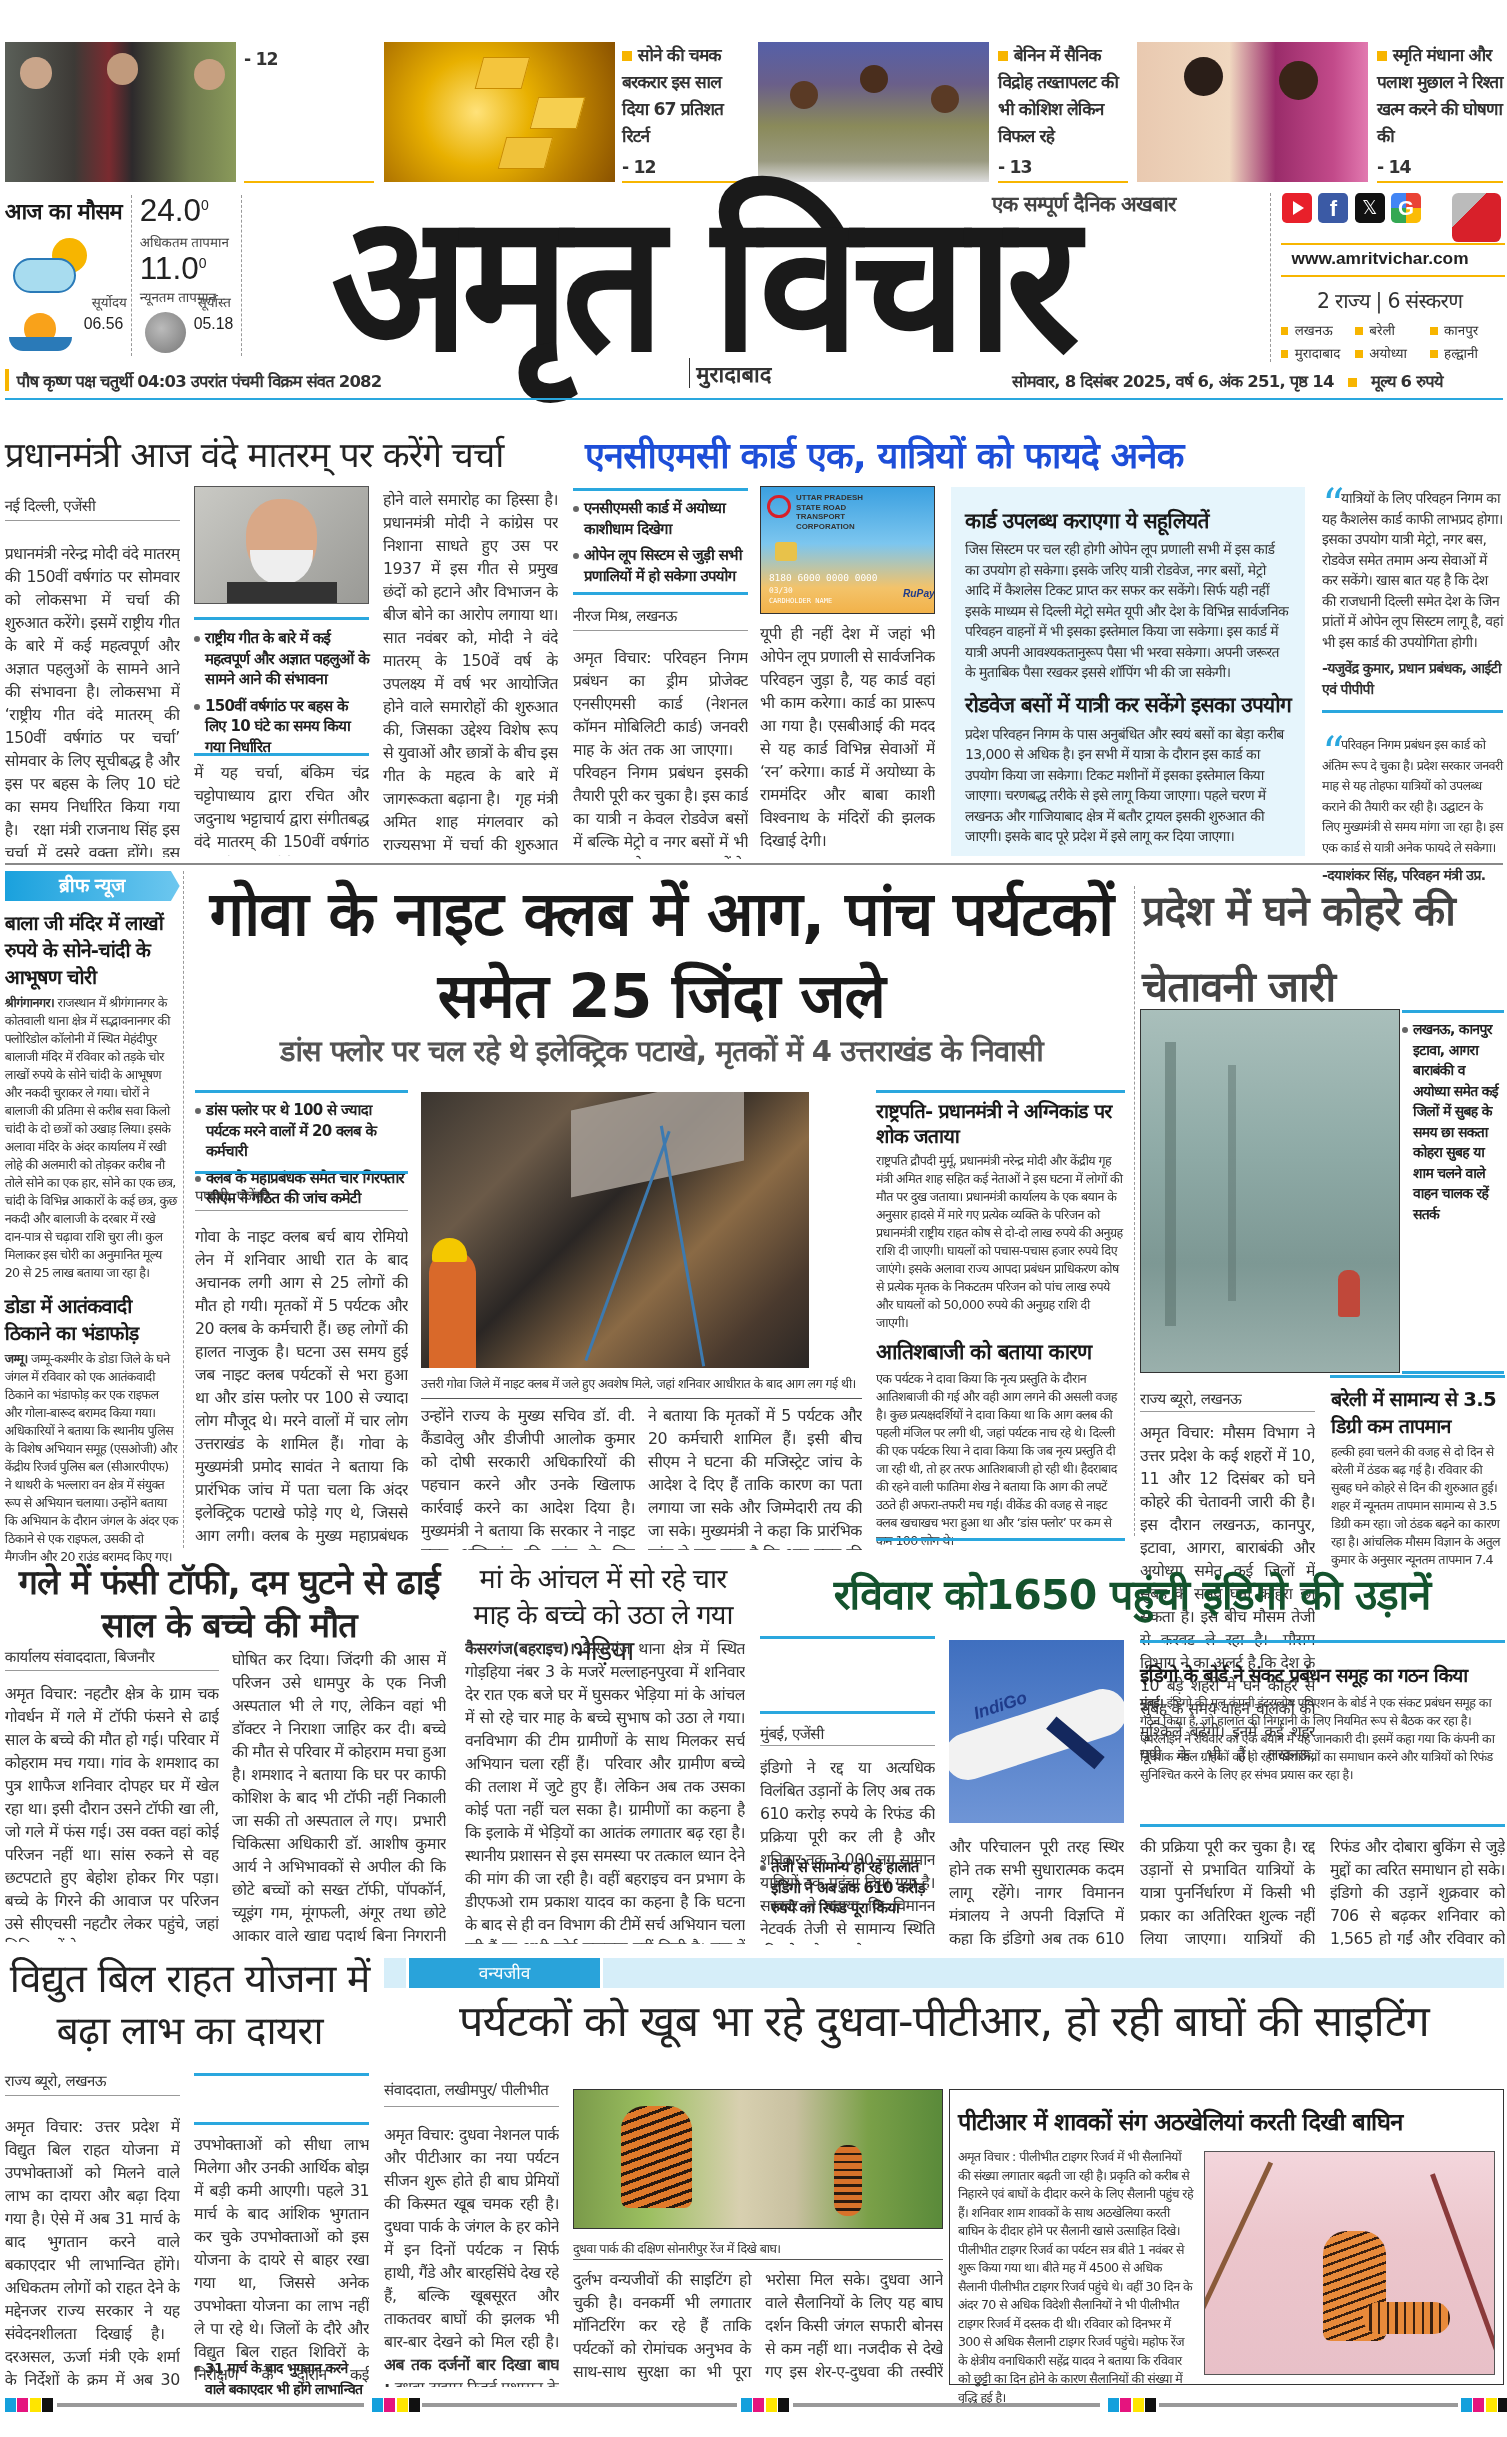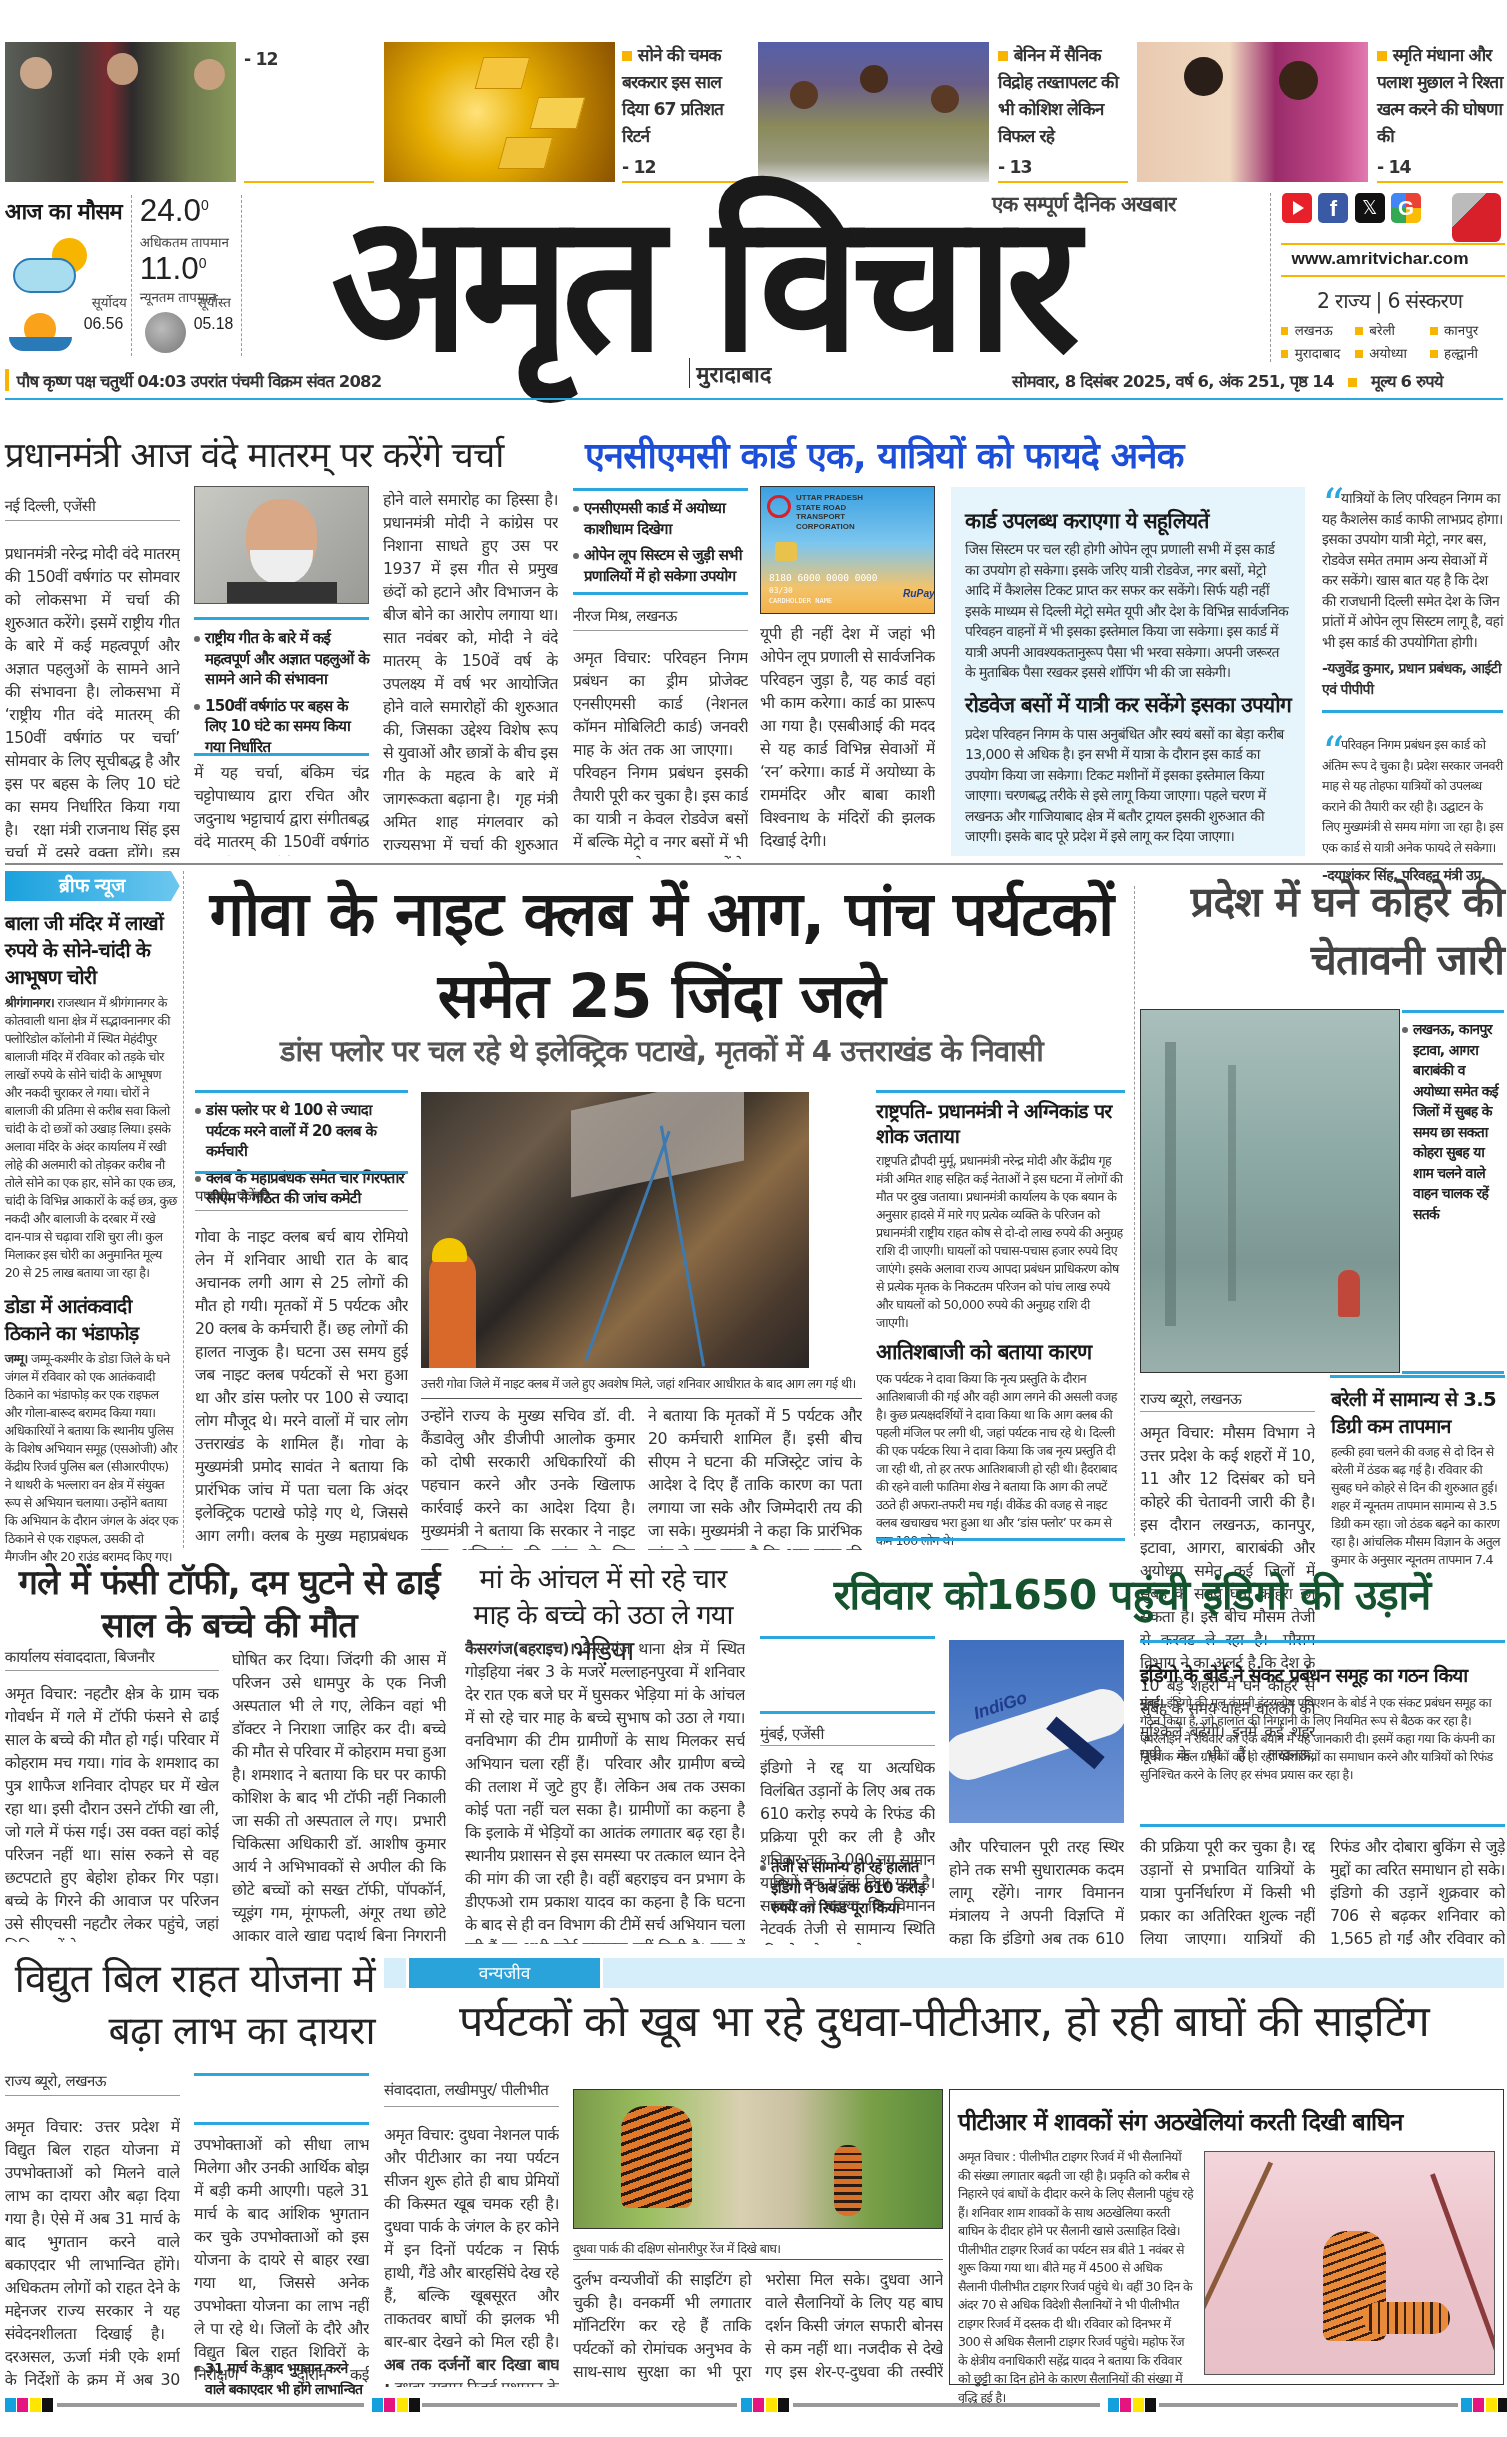--- a/index.html
+++ b/index.html
@@ -216,21 +216,21 @@
 <div class="abs rule-blue" style="left:876px;top:1090px;width:249px"></div>
 <div class="abs" style="left:876px;top:1099px;width:249px">
   <div class="hl" style="font-size:19.7px;line-height:25px">राष्ट्रपति- प्रधानमंत्री ने अग्निकांड पर शोक जताया</div>
   <div class="bodys" style="font-size:12.6px;line-height:18px;margin-top:3.2px">राष्ट्रपति द्रौपदी मुर्मू, प्रधानमंत्री नरेन्द्र मोदी और केंद्रीय गृह मंत्री अमित शाह सहित कई नेताओं ने इस घटना में लोगों की मौत पर दुख जताया। प्रधानमंत्री कार्यालय के एक बयान के अनुसार हादसे में मारे गए प्रत्येक व्यक्ति के परिजन को प्रधानमंत्री राष्ट्रीय राहत कोष से दो-दो लाख रुपये की अनुग्रह राशि दी जाएगी। घायलों को पचास-पचास हजार रुपये दिए जाएंगे। इसके अलावा राज्य आपदा प्रबंधन प्राधिकरण कोष से प्रत्येक मृतक के निकटतम परिजन को पांच लाख रुपये और घायलों को 50,000 रुपये की अनुग्रह राशि दी जाएगी।</div>
   <div class="hl" style="font-size:21px;line-height:28px;margin-top:6.3px">आतिशबाजी को बताया कारण</div>
   <div class="bodys" style="font-size:12.6px;line-height:18px;margin-top:3.2px">एक पर्यटक ने दावा किया कि नृत्य प्रस्तुति के दौरान आतिशबाजी की गई और वही आग लगने की असली वजह है। कुछ प्रत्यक्षदर्शियों ने दावा किया था कि आग क्लब की पहली मंजिल पर लगी थी, जहां पर्यटक नाच रहे थे। दिल्ली की एक पर्यटक रिया ने दावा किया कि जब नृत्य प्रस्तुति दी जा रही थी, तो हर तरफ आतिशबाजी हो रही थी। हैदराबाद की रहने वाली फातिमा शेख ने बताया कि आग की लपटें उठते ही अफरा-तफरी मच गई। वीकेंड की वजह से नाइट क्लब खचाखच भरा हुआ था और ‘डांस फ्लोर’ पर कम से कम 100 लोग थे।</div>
 </div>
 <div class="abs rule-blue" style="left:876px;top:1538px;width:249px"></div>
 <div class="abs vdash" style="left:1134px;top:886px;height:650px;border-left-width:0.8px"></div>
 
-<div class="abs hl" style="left:1142px;top:873px;width:362px;font-size:41px;line-height:58px;text-align:right;color:#444">प्रदेश में घने कोहरे की चेतावनी जारी</div>
+<div class="abs hl" style="left:1142px;top:873px;width:362px;font-size:41px;line-height:76px;text-align:left;color:#444">प्रदेश में घने कोहरे की चेतावनी जारी</div>
 <div class="abs photo" style="left:1140px;top:1009px;width:260px;height:364px;background:linear-gradient(180deg,#a9bfbb 0%,#8eaaa6 40%,#7d9894 70%,#9ab0ac 100%);border:0.8px solid #333">
   <div class="abs" style="left:23.6px;top:31.5px;width:11px;height:284px;background:#5d7470;opacity:.6"></div>
   <div class="abs" style="left:87px;top:55px;width:7.9px;height:236px;background:#5d7470;opacity:.5"></div>
   <div class="abs" style="left:197px;top:260px;width:22px;height:47px;background:#c0483a;border-radius:9.5px 9.5px 3.2px 3.2px"></div>
 </div>
 <div class="abs rule-blue" style="left:1402px;top:1010px;width:102px"></div>
 <div class="abs bul" style="left:1402px;top:1019px;width:102px;font-size:14px;line-height:20.5px">लखनऊ, कानपुर इटावा, आगरा बाराबंकी व अयोध्या समेत कई जिलों में सुबह के समय छा सकता कोहरा सुबह या शाम चलने वाले वाहन चालक रहें सतर्क</div>
 <div class="abs rule-blue" style="left:1402px;top:1371px;width:102px"></div>
 <div class="abs dateline" style="left:1140px;top:1388px">राज्य ब्यूरो, लखनऊ</div>
 <div class="abs rule-gray" style="left:1140px;top:1411px;width:175px;height:0.8px"></div>
@@ -263,21 +263,21 @@
 <div class="abs body" style="left:949px;top:1835px;width:175px;height:110px;overflow:hidden">और परिचालन पूरी तरह स्थिर होने तक सभी सुधारात्मक कदम लागू रहेंगे। नागर विमानन मंत्रालय ने अपनी विज्ञप्ति में कहा कि इंडिगो अब तक 610 करोड़ रुपये का रिफंड</div>
 <div class="abs rule-blue" style="left:1140px;top:1640px;width:365px"></div>
 <div class="abs" style="left:1140px;top:1662px;width:365px">
   <div class="hl" style="font-size:19px;line-height:27px">इंडिगो के बोर्ड ने संकट प्रबंधन समूह का गठन किया</div>
   <div class="bodys" style="font-size:12.6px;line-height:18px;margin-top:4.7px"><b>मुंबई।</b> <span>इंडिगो की मूल कंपनी इंटरग्लोब एविएशन के बोर्ड ने एक संकट प्रबंधन समूह का गठन किया है, जो हालात की निगरानी के लिए नियमित रूप से बैठक कर रहा है। एयरलाइन ने रविवार को एक बयान में यह जानकारी दी। इसमें कहा गया कि कंपनी का निदेशक मंडल ग्राहकों को हो रही परेशानियों का समाधान करने और यात्रियों को रिफंड सुनिश्चित करने के लिए हर संभव प्रयास कर रहा है।</span></div>
 </div>
 <div class="abs rule-blue" style="left:1140px;top:1824px;width:365px"></div>
 <div class="abs body" style="left:1140px;top:1835px;width:175px;height:110px;overflow:hidden">की प्रक्रिया पूरी कर चुका है। रद्द उड़ानों से प्रभावित यात्रियों के यात्रा पुनर्निर्धारण में किसी भी प्रकार का अतिरिक्त शुल्क नहीं लिया जाएगा। यात्रियों की सहायता के लिए विशेष सहायता केंद्र बनाए गए हैं, ताकि</div>
 <div class="abs body" style="left:1330px;top:1835px;width:175px;height:110px;overflow:hidden">रिफंड और दोबारा बुकिंग से जुड़े मुद्दों का त्वरित समाधान हो सके। इंडिगो की उड़ानें शुक्रवार को 706 से बढ़कर शनिवार को 1,565 हो गईं और रविवार को उड़ानों की संख्या 1,650 तक पहुंच गयी।</div>
 
-<div class="abs hl" style="left:4.7px;top:1953px;width:370px;font-size:39px;line-height:52px;text-align:right;font-weight:normal;color:#222">विद्युत बिल राहत योजना में बढ़ा लाभ का दायरा</div>
+<div class="abs hl" style="left:4.7px;top:1953px;width:370px;font-size:39px;line-height:52px;text-align:center;font-weight:normal;color:#222">विद्युत बिल राहत योजना में बढ़ा लाभ का दायरा</div>
 <div class="abs dateline" style="left:4.7px;top:2070px">राज्य ब्यूरो, लखनऊ</div>
 <div class="abs rule-gray" style="left:4.7px;top:2095px;width:175px;height:0.8px"></div>
 <div class="abs rule-blue" style="left:194px;top:2073px;width:175px"></div>
 <div class="abs bul" style="left:194px;top:2079px;width:175px;font-size:14px">31 मार्च के बाद भुगतान करने वाले बकाएदार भी होंगे लाभान्वित</div>
 <div class="abs rule-blue" style="left:194px;top:2122px;width:175px"></div>
 <div class="abs body" style="left:4.7px;top:2115px;width:175px;height:272px;overflow:hidden">अमृत विचार: उत्तर प्रदेश में विद्युत बिल राहत योजना में उपभोक्ताओं को मिलने वाले लाभ का दायरा और बढ़ा दिया गया है। ऐसे में अब 31 मार्च के बाद भुगतान करने वाले बकाएदार भी लाभान्वित होंगे। अधिकतम लोगों को राहत देने के मद्देनजर राज्य सरकार ने यह संवेदनशीलता दिखाई है। दरअसल, ऊर्जा मंत्री एके शर्मा के निर्देशों के क्रम में अब 30 नवंबर 2025 तक भुगतान करने वाले ऐसे सभी उपभोक्ताओं को भी विद्युत बिल राहत योजना में शामिल कर लिया गया है। इस निर्णय से बड़ी संख्या में</div>
 <div class="abs body" style="left:194px;top:2133px;width:175px;height:254px;overflow:hidden">उपभोक्ताओं को सीधा लाभ मिलेगा और उनकी आर्थिक बोझ में बड़ी कमी आएगी। पहले 31 मार्च के बाद आंशिक भुगतान कर चुके उपभोक्ताओं को इस योजना के दायरे से बाहर रखा गया था, जिससे अनेक उपभोक्ता योजना का लाभ नहीं ले पा रहे थे। जिलों के दौरे और विद्युत बिल राहत शिविरों के निरीक्षण के दौरान कई उपभोक्ताओं ने ऊर्जा मंत्री से आग्रह किया कि अप्रैल, मई, जून आदि महीनों में उन्होंने कुछ न कुछ भुगतान अवश्य किया है, फिर भी उनका काफी बकाया शेष है।</div>
 
 <div class="abs" style="left:384px;top:1958px;width:1120px;height:30px;background:#d6eef9">
   <div class="abs" style="left:22px;top:0;width:197px;height:30px;background:#29a3da;color:#fff;font-size:17.3px;text-align:center;line-height:30px;border-left:3.2px solid #fff;border-right:3.2px solid #fff">वन्यजीव</div>

